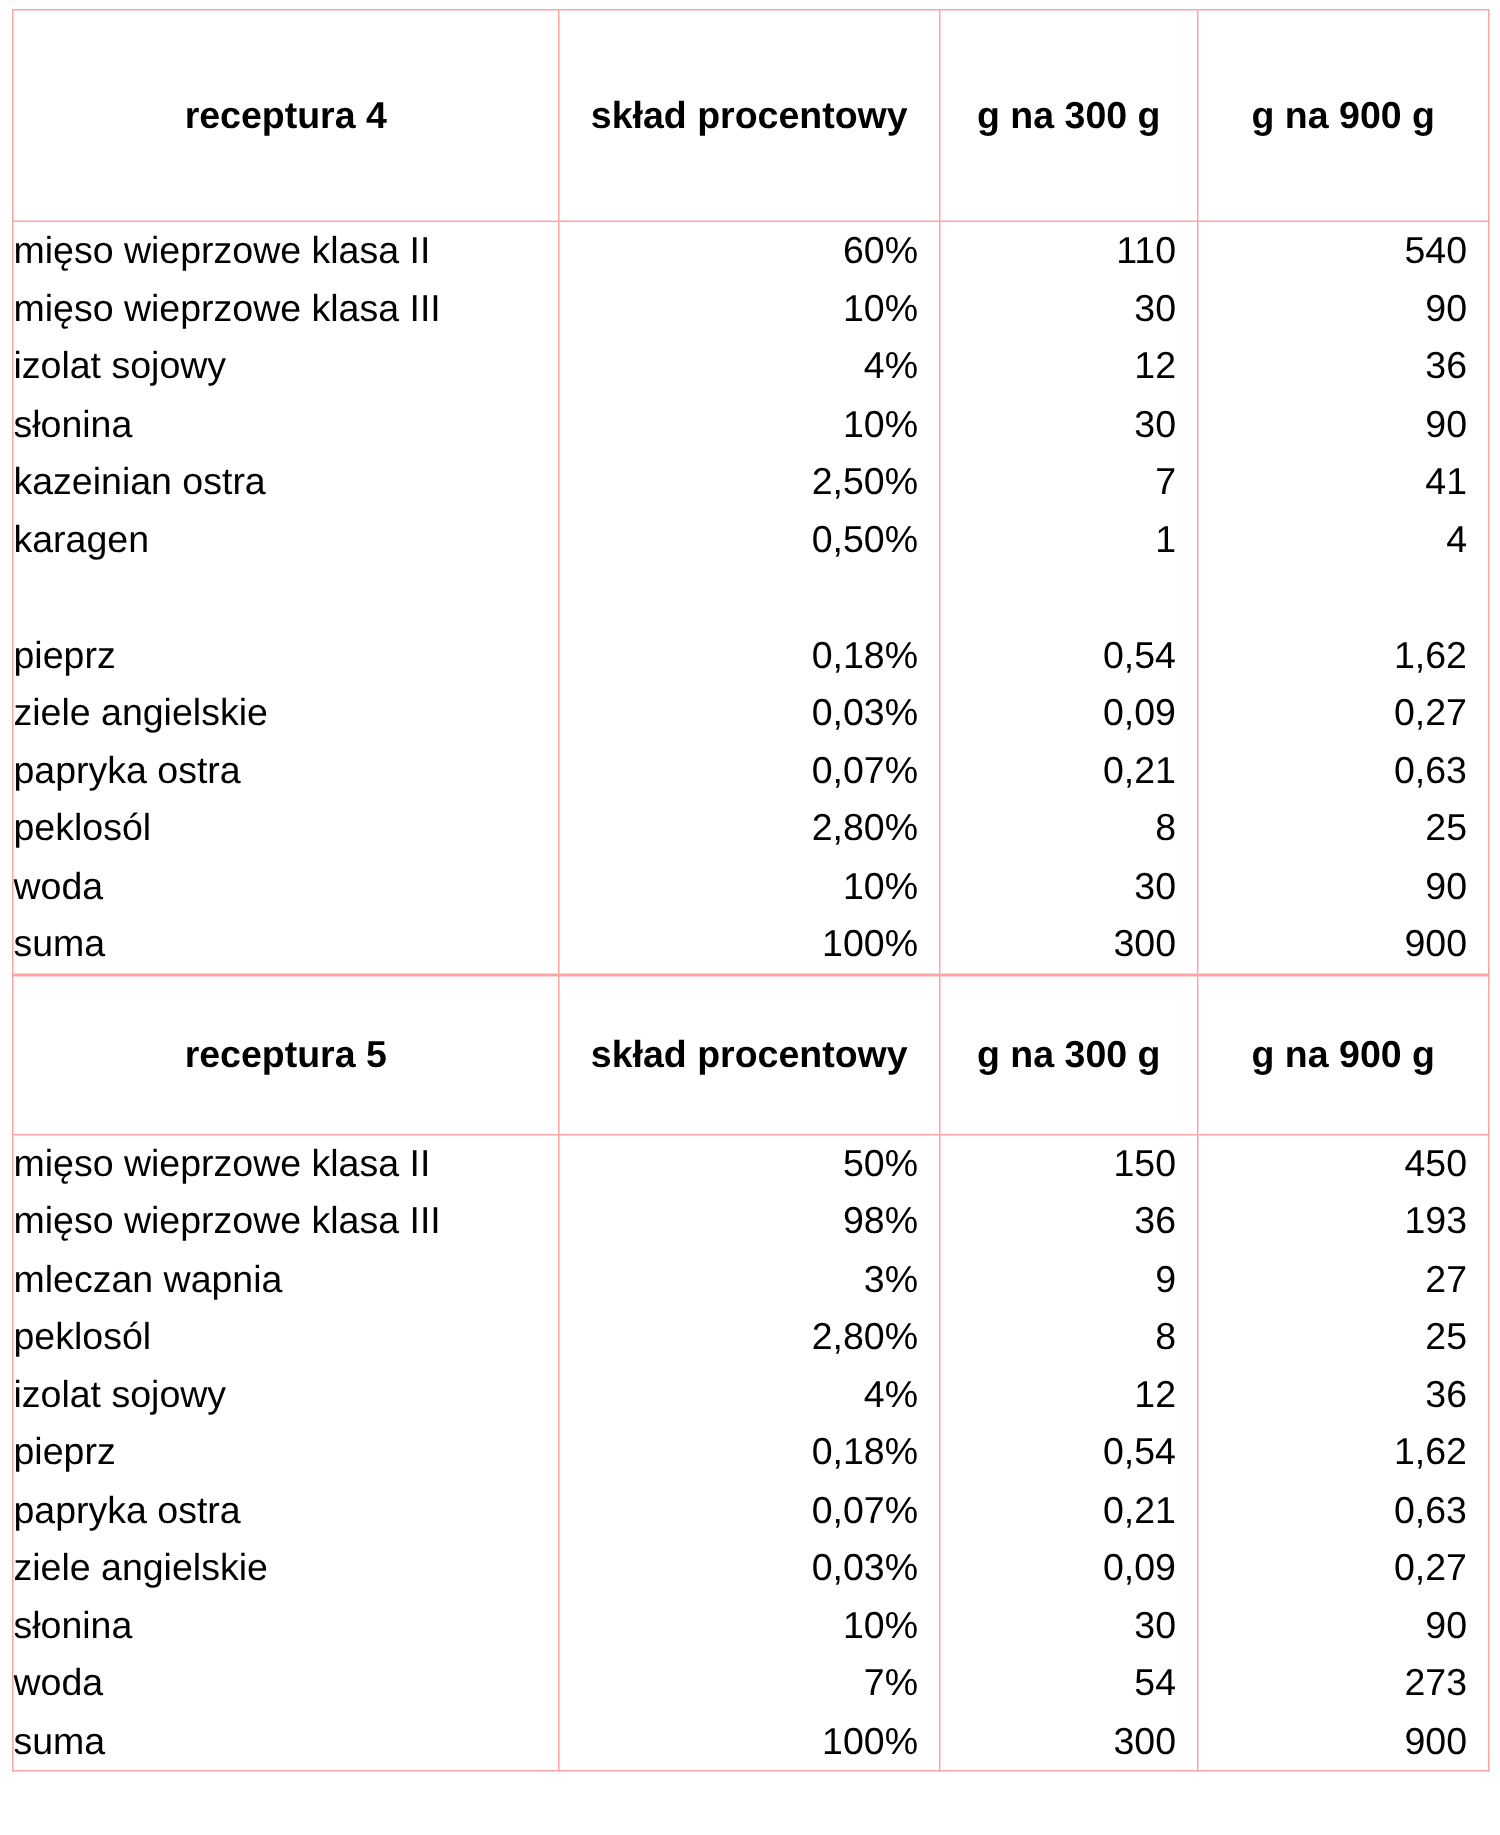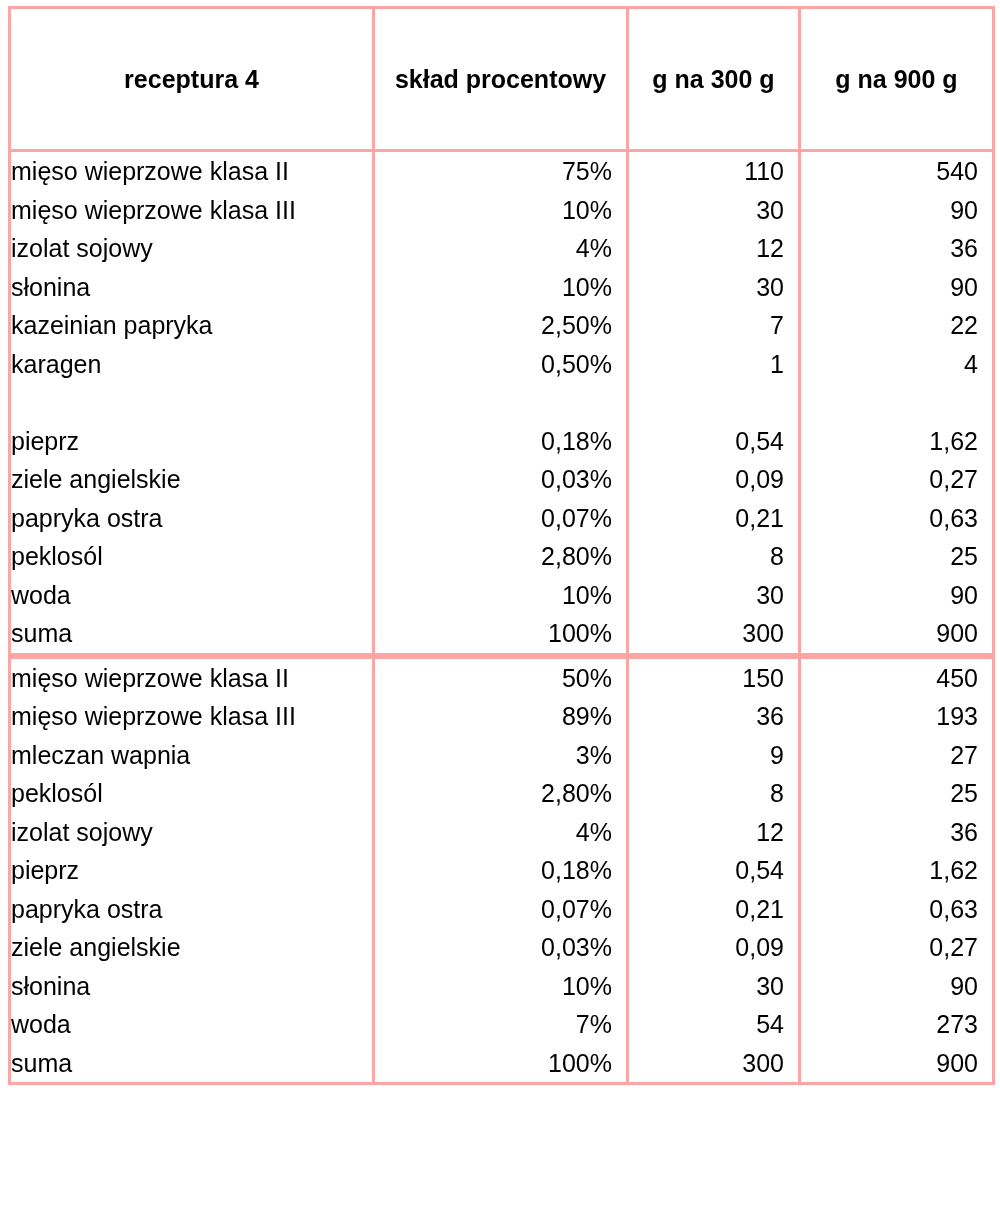--- a/index.html
+++ b/index.html
@@ -20,21 +20,21 @@
     height: 1223px;
     box-sizing: border-box;
     padding: 6px 8px 0 8px;
   }
   table.recipe {
     border-collapse: collapse;
     width: 984px;
     table-layout: fixed;
   }
   table.recipe td {
-    border: 3px solid #fca5a5;
+    border: 1px solid #fca5a5;
     padding: 0;
     vertical-align: middle;
   }
   
   col.c-name  { width: 364px; }
   col.c-pct   { width: 254px; }
   col.c-300   { width: 172px; }
   col.c-900   { width: 194px; }
 
   
@@ -97,32 +97,32 @@
         <td class="hdr">skład procentowy</td>
         <td class="hdr">g na 300 g</td>
         <td class="hdr">g na 900 g</td>
       </tr>
       <tr>
         <td class="block names">
           <div class="line">mięso wieprzowe klasa II</div>
           <div class="line">mięso wieprzowe klasa III</div>
           <div class="line">izolat sojowy</div>
           <div class="line">słonina</div>
-          <div class="line">kazeinian papryka</div>
+          <div class="line">kazeinian ostra</div>
           <div class="line">karagen</div>
           <div class="line spacer"></div>
           <div class="line">pieprz</div>
           <div class="line">ziele angielskie</div>
           <div class="line">papryka ostra</div>
           <div class="line">peklosól</div>
           <div class="line">woda</div>
           <div class="line bold">suma</div>
         </td>
         <td class="block nums">
-          <div class="line">75%</div>
+          <div class="line">60%</div>
           <div class="line">10%</div>
           <div class="line">4%</div>
           <div class="line">10%</div>
           <div class="line">2,50%</div>
           <div class="line">0,50%</div>
           <div class="line spacer"></div>
           <div class="line">0,18%</div>
           <div class="line">0,03%</div>
           <div class="line">0,07%</div>
           <div class="line">2,80%</div>
@@ -142,21 +142,21 @@
           <div class="line">0,21</div>
           <div class="line">8</div>
           <div class="line">30</div>
           <div class="line bold">300</div>
         </td>
         <td class="block nums">
           <div class="line">540</div>
           <div class="line">90</div>
           <div class="line">36</div>
           <div class="line">90</div>
-          <div class="line">22</div>
+          <div class="line">41</div>
           <div class="line">4</div>
           <div class="line spacer"></div>
           <div class="line">1,62</div>
           <div class="line">0,27</div>
           <div class="line">0,63</div>
           <div class="line">25</div>
           <div class="line">90</div>
           <div class="line bold">900</div>
         </td>
       </tr>
@@ -164,37 +164,43 @@
   </table>
 
   <table class="recipe">
     <colgroup>
       <col class="c-name">
         <col class="c-pct">
         <col class="c-300">
         <col class="c-900">
     </colgroup>
     <tbody>
+      <tr>
+        <td class="hdr-2">receptura 5</td>
+        <td class="hdr-2">skład procentowy</td>
+        <td class="hdr-2">g na 300 g</td>
+        <td class="hdr-2">g na 900 g</td>
+      </tr>
       <tr>
         <td class="block names">
           <div class="line">mięso wieprzowe klasa II</div>
           <div class="line">mięso wieprzowe klasa III</div>
           <div class="line">mleczan wapnia</div>
           <div class="line">peklosól</div>
           <div class="line">izolat sojowy</div>
           <div class="line">pieprz</div>
           <div class="line">papryka ostra</div>
           <div class="line">ziele angielskie</div>
           <div class="line">słonina</div>
           <div class="line">woda</div>
           <div class="line bold">suma</div>
         </td>
         <td class="block nums">
           <div class="line">50%</div>
-          <div class="line">89%</div>
+          <div class="line">98%</div>
           <div class="line">3%</div>
           <div class="line">2,80%</div>
           <div class="line">4%</div>
           <div class="line">0,18%</div>
           <div class="line">0,07%</div>
           <div class="line">0,03%</div>
           <div class="line">10%</div>
           <div class="line">7%</div>
           <div class="line bold">100%</div>
         </td>

